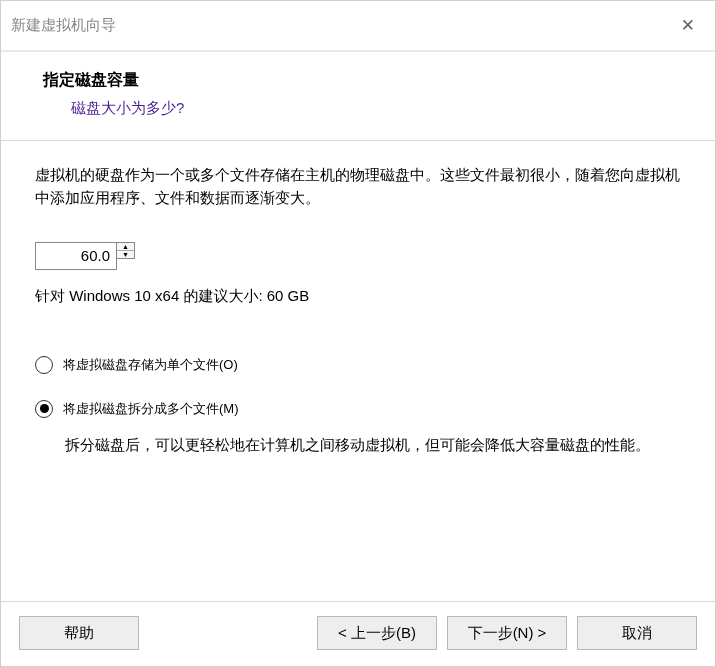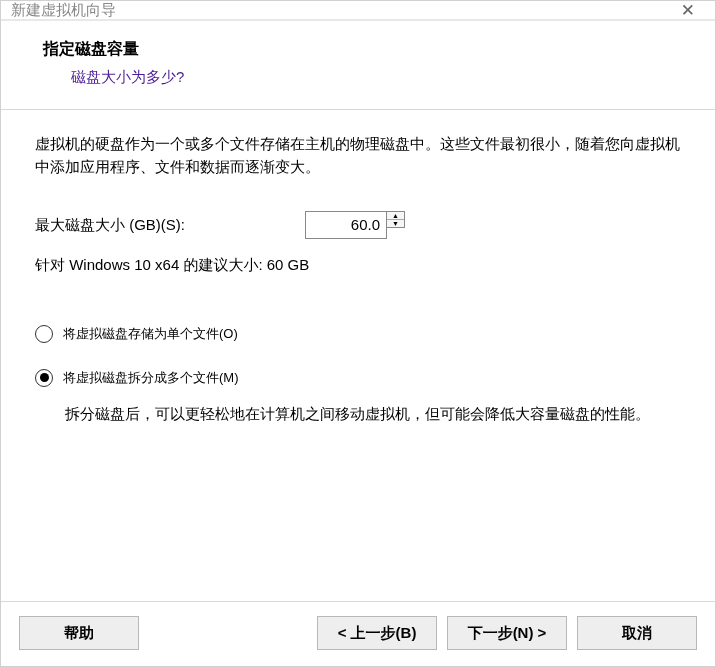--- a/index.html
+++ b/index.html
@@ -17,21 +17,21 @@
     }
     .window {
       width: 716px;
       height: 667px;
       border: 1px solid #d0d0d0;
       background: #fff;
       display: flex;
       flex-direction: column;
     }
     .titlebar {
-      height: 20px;
+      height: 51px;
       display: flex;
       align-items: center;
       justify-content: space-between;
       padding: 0 12px 0 10px;
       border-bottom: 2px solid #e8e8e8;
       color: #888;
       font-size: 15px;
     }
     .close-x {
       font-size: 17px;
@@ -156,21 +156,20 @@
       min-width: 120px;
       border: 1px solid #b8b8b8;
       background: #eeeeee;
       font-size: 15px;
       font-family: inherit;
       cursor: pointer;
       padding: 0 16px;
       display: flex;
       align-items: center;
       justify-content: center;
-      font-weight: bold;
     }
     .footer-spacer {
       flex: 1;
     }
     .footer .btn + .btn {
       margin-left: 10px;
     }
   </style>
 </head>
 <body>
@@ -183,21 +182,20 @@
 
   <div class="header-area">
     <div class="header-title">指定磁盘容量</div>
     <div class="header-subtitle">磁盘大小为多少?</div>
   </div>
 
   <div class="content">
     <div class="desc">虚拟机的硬盘作为一个或多个文件存储在主机的物理磁盘中。这些文件最初很小，随着您向虚拟机中添加应用程序、文件和数据而逐渐变大。</div>
 
     <div class="size-row">
-      <span class="size-label">最大磁盘大小 (GB)(S):</span>
       <div class="spinner-wrap">
         <input class="size-input" type="text" value="60.0" style="">
         <div class="spin-buttons">
           <div class="spin-up">▲</div>
           <div class="spin-down">▼</div>
         </div>
       </div>
     </div>
 
     <div class="recommend">针对 Windows 10 x64 的建议大小: 60 GB</div>

